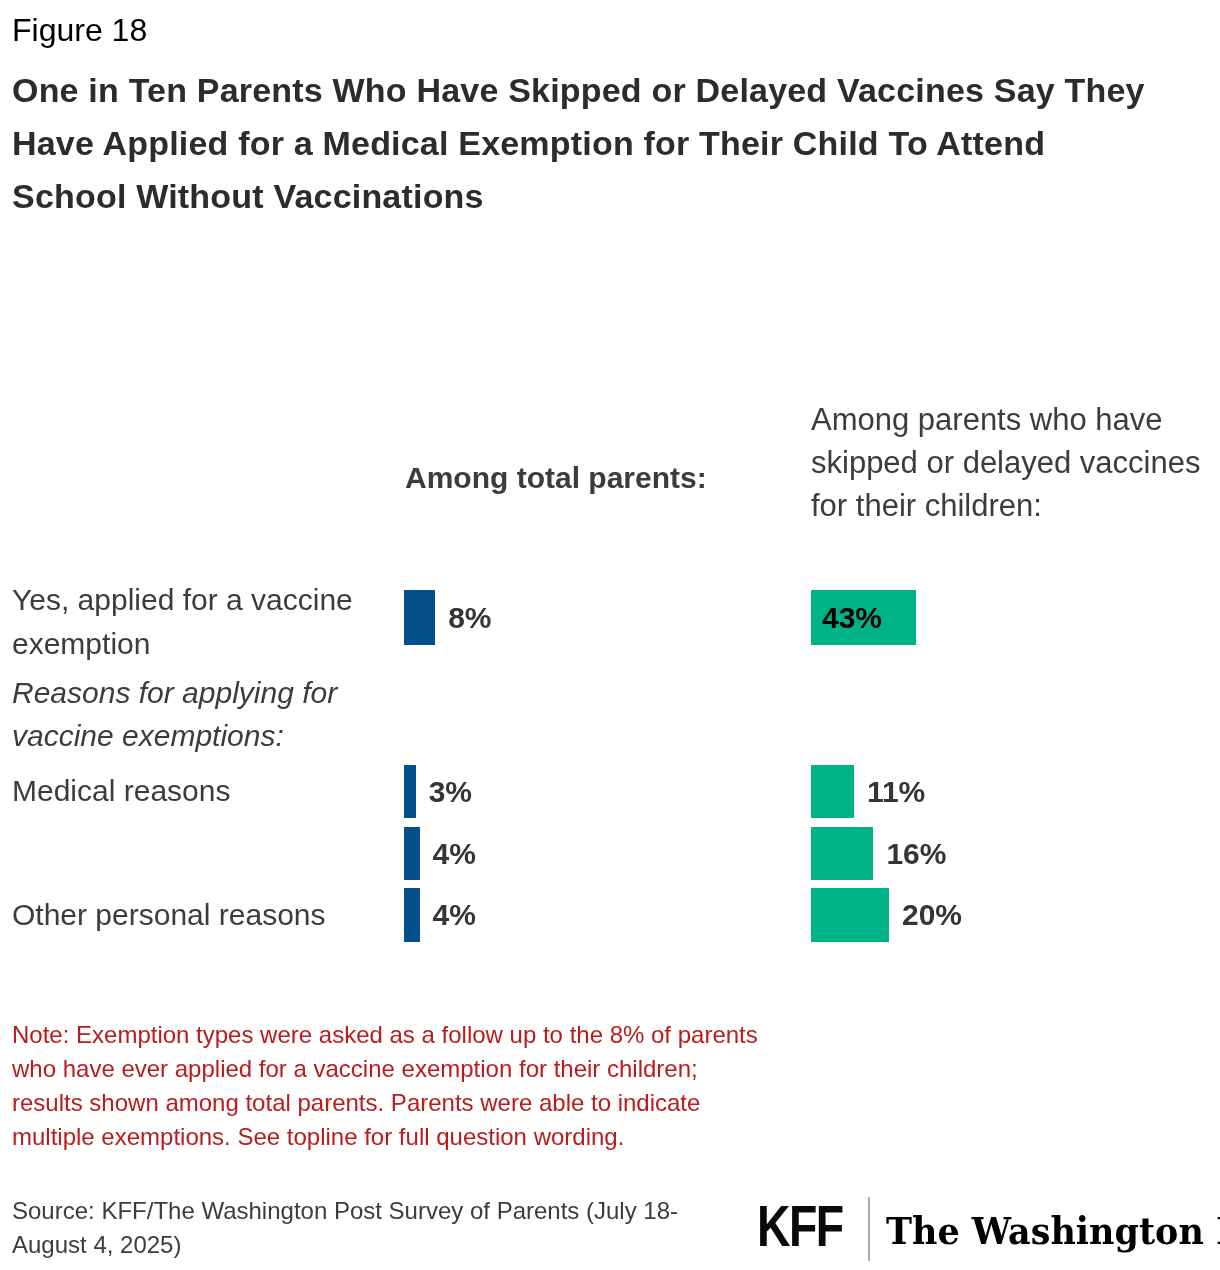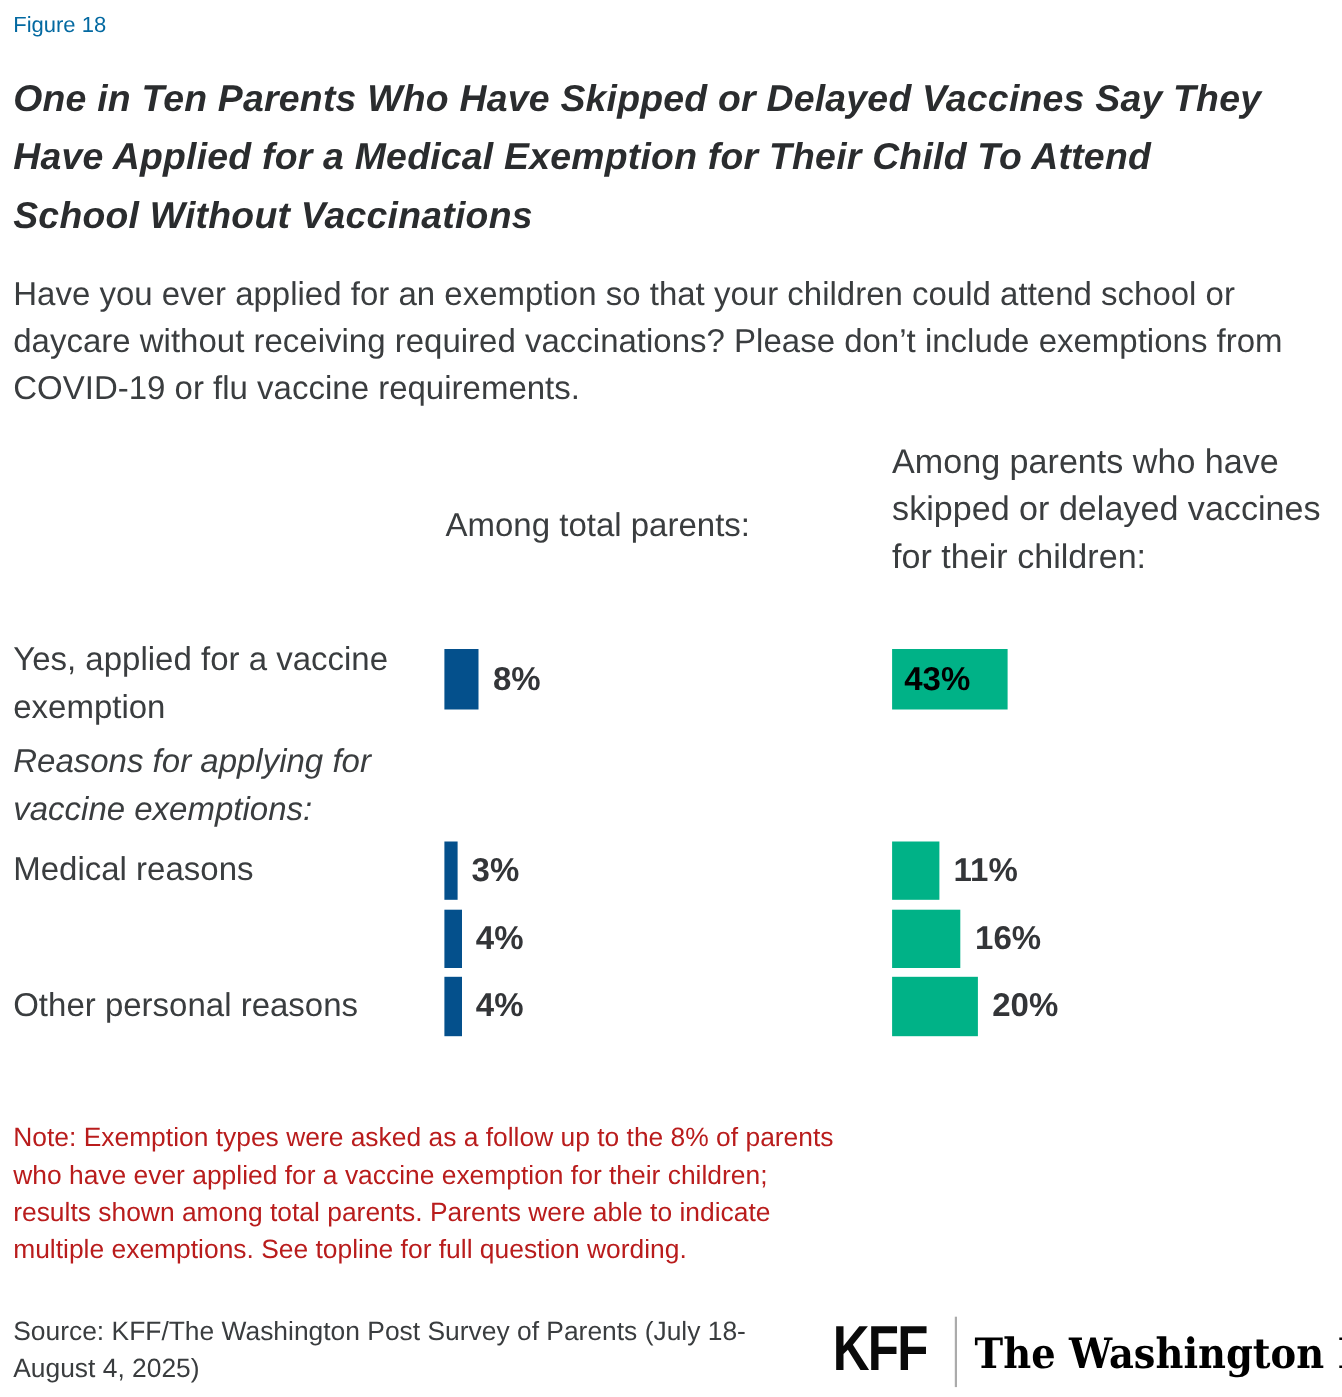--- a/index.html
+++ b/index.html
@@ -2,29 +2,29 @@
 <html><head>
 <meta charset="utf-8">
 <style>
   html,body { margin:0; padding:0; background:#ffffff; }
   body { font-family:"Liberation Sans","DejaVu Sans",sans-serif; color:#3A3D3F; }
   .canvas {
     position:relative; width:1220px; height:1270px; background:#ffffff;
     overflow:hidden; margin:0 auto;
   }
   .abs { position:absolute; }
-  .figure-label { left:12px; top:12px; font-size:20px; color:#0369a1; }
+  .figure-label { left:12px; top:12px; font-size:32px; color:#000000; }
   .chart-title {
     left:12px; top:64px; width:1150px; font-size:34px; font-weight:700;
     line-height:53px; color:#2A2C2E; letter-spacing:0.2px;
   }
   .chart-subtitle {
     left:12px; top:246px; width:1198px; font-size:30px; line-height:43px; color:#3A3D3F;
   }
-  .col-header-total { left:405px; top:461px; font-size:30px; color:#3A3D3F; }
+  .col-header-total { left:405px; top:461px; font-size:30px; color:#3A3D3F;font-weight:bold; }
   .col-header-skipped {
     left:811px; top:398px; width:410px; font-size:31px; line-height:43px; color:#3A3D3F;
   }
   .row0-label { left:12px; top:578px; width:395px; font-size:30px; line-height:44px; }
   .section-header {
     left:12px; top:671px; width:370px; font-size:30px; line-height:43px; font-style:italic;
   }
   .row-label { left:12px; font-size:30px; line-height:40px; }
   .row1-label { top:771px; }
   .row2-label { top:833px; }
@@ -61,23 +61,22 @@
     transform:scaleX(0.92); transform-origin:left center; white-space:nowrap;
   }
 </style>
 </head>
 <body>
 
 <div class="canvas">
 
   <div class="abs figure-label">Figure 18</div>
 
-  <h1 class="abs chart-title" style="margin:0;font-style:italic;">One in Ten Parents Who Have Skipped or Delayed Vaccines Say They Have Applied for a Medical Exemption for Their Child To Attend School Without Vaccinations</h1>
+  <h1 class="abs chart-title" style="margin:0;">One in Ten Parents Who Have Skipped or Delayed Vaccines Say They Have Applied for a Medical Exemption for Their Child To Attend School Without Vaccinations</h1>
 
-  <div class="abs chart-subtitle">Have you ever applied for an exemption so that your children could attend school or daycare without receiving required vaccinations? Please don’t include exemptions from COVID-19 or flu vaccine requirements.</div>
 
   <div class="abs col-header-total">Among total parents:</div>
 
   <div class="abs col-header-skipped">Among parents who have skipped or delayed vaccines for their children:</div>
 
   <div class="abs row0-label">Yes, applied for a vaccine exemption</div>
   <div class="bar bar-total r0" style="width: 31.2px; background: rgb(4, 80, 140);"></div>
   <div class="val r0" style="left: 448.2px;">8%</div>
   <div class="bar bar-skipped r0" style="width: 105.3px; background: rgb(0, 178, 135);"></div>
   <div class="val r0 inside" style="left: 822px;">43%</div>

